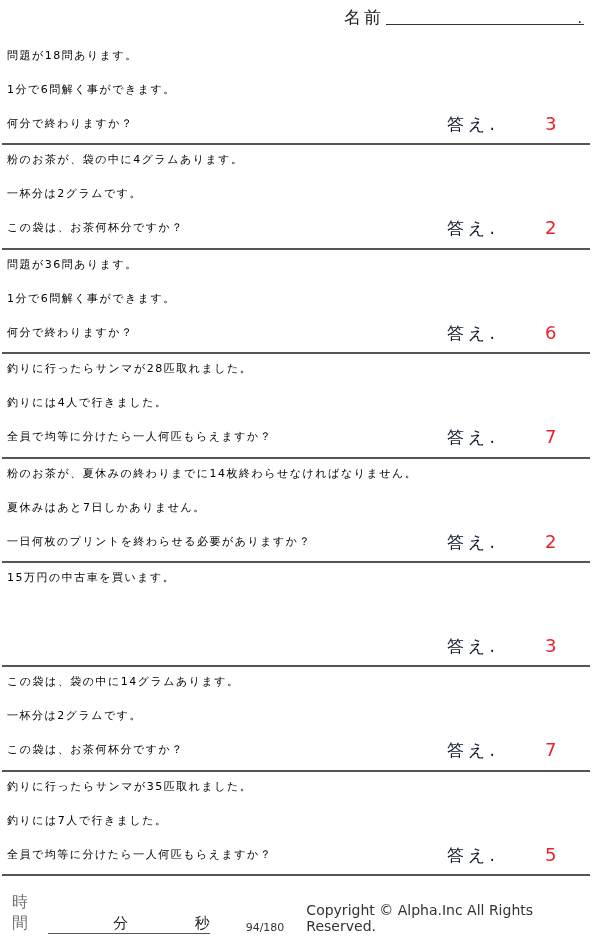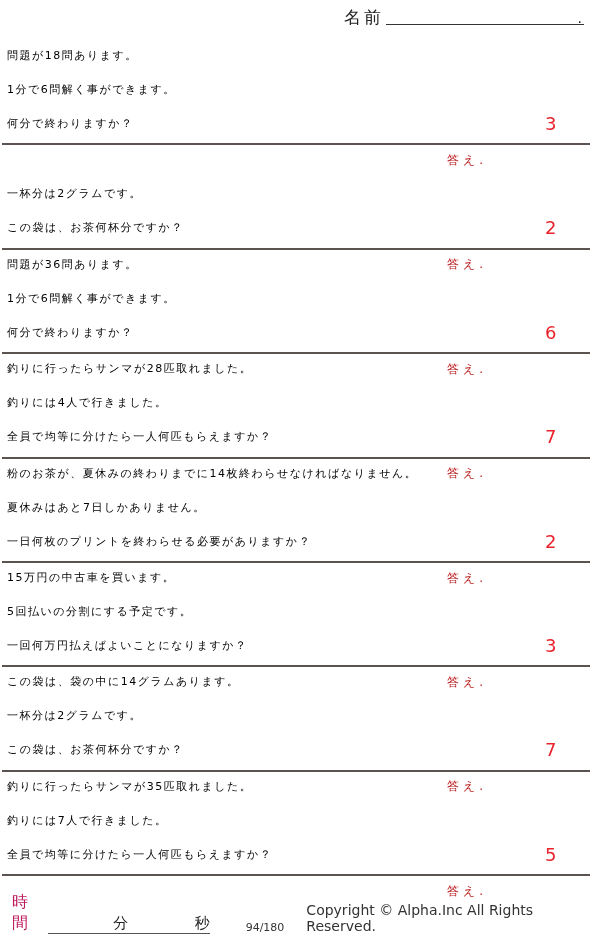--- a/index.html
+++ b/index.html
@@ -20,33 +20,33 @@
     .problems { position: absolute; top: 41px; left: 0; width: 590px; }
     .problem { position: relative; height: 104.4px; }
     .line {
       position: absolute; left: 7px; font-size: 11px; letter-spacing: 1.5px;
       color: #000000; white-space: nowrap;
     }
     .l1 { top: 7px; }
     .l2 { top: 41px; }
     .l3 { top: 75px; }
     .answer-label {
-      position: absolute; left: 447px; top: 72px; font-size: 12px; letter-spacing: 4px; color: #b91c1c; margin-top: 39px;
+      position: absolute; left: 447px; top: 72px; font-size: 17px; letter-spacing: 4px; color: #0f172a;
     }
     .answer-value {
       position: absolute; left: 545px; top: 72px; font-size: 18px; color: #e8232b;
     }
     .rule {
       position: absolute; left: 2px; right: 0; bottom: 0; height: 2px; background: #5a5350;
     }
     .footer {
       position: absolute; top: 908px; left: 12px; width: 580px; height: 26px;
       display: flex; align-items: flex-end;
     }
-    .time-label { font-size: 16px; letter-spacing: 2px; color: #be185d; }
+    .time-label { font-size: 16px; letter-spacing: 2px; color: #737373; }
     .time-line {
       width: 170px; border-bottom: 1px solid #555; height: 20px; position: relative; margin-left: 2px;
     }
     .min-label { position: absolute; left: 65px; bottom: 0; font-size: 15px; }
     .sec-label { position: absolute; right: 0; bottom: 0; font-size: 15px; }
     .page-num { font-size: 11px; margin-left: 36px; color: #333; text-align: center; }
     .copyright { font-size: 14px; margin-left: 22px; color: #333; }
   </style>
 </head>
 <body>
@@ -61,20 +61,21 @@
 <div class="problems">
   <div class="problem">
     <div class="line l1">問題が18問あります。</div>
     <div class="line l2">1分で6問解く事ができます。</div>
     <div class="line l3">何分で終わりますか？</div>
     <div class="answer-label">答え.</div>
     <div class="answer-value">3</div>
     <div class="rule"></div>
   </div>
   <div class="problem">
+    <div class="line l1">粉のお茶が、袋の中に4グラムあります。</div>
     <div class="line l2">一杯分は2グラムです。</div>
     <div class="line l3">この袋は、お茶何杯分ですか？</div>
     <div class="answer-label">答え.</div>
     <div class="answer-value">2</div>
     <div class="rule"></div>
   </div>
   <div class="problem">
     <div class="line l1">問題が36問あります。</div>
     <div class="line l2">1分で6問解く事ができます。</div>
     <div class="line l3">何分で終わりますか？</div>
@@ -93,22 +94,20 @@
   <div class="problem">
     <div class="line l1">粉のお茶が、夏休みの終わりまでに14枚終わらせなければなりません。</div>
     <div class="line l2">夏休みはあと7日しかありません。</div>
     <div class="line l3">一日何枚のプリントを終わらせる必要がありますか？</div>
     <div class="answer-label">答え.</div>
     <div class="answer-value">2</div>
     <div class="rule"></div>
   </div>
   <div class="problem">
     <div class="line l1">15万円の中古車を買います。</div>
-    <div class="line l2">5回払いの分割にする予定です。</div>
-    <div class="line l3">一回何万円払えばよいことになりますか？</div>
     <div class="answer-label">答え.</div>
     <div class="answer-value">3</div>
     <div class="rule"></div>
   </div>
   <div class="problem">
     <div class="line l1">この袋は、袋の中に14グラムあります。</div>
     <div class="line l2">一杯分は2グラムです。</div>
     <div class="line l3">この袋は、お茶何杯分ですか？</div>
     <div class="answer-label">答え.</div>
     <div class="answer-value">7</div>

